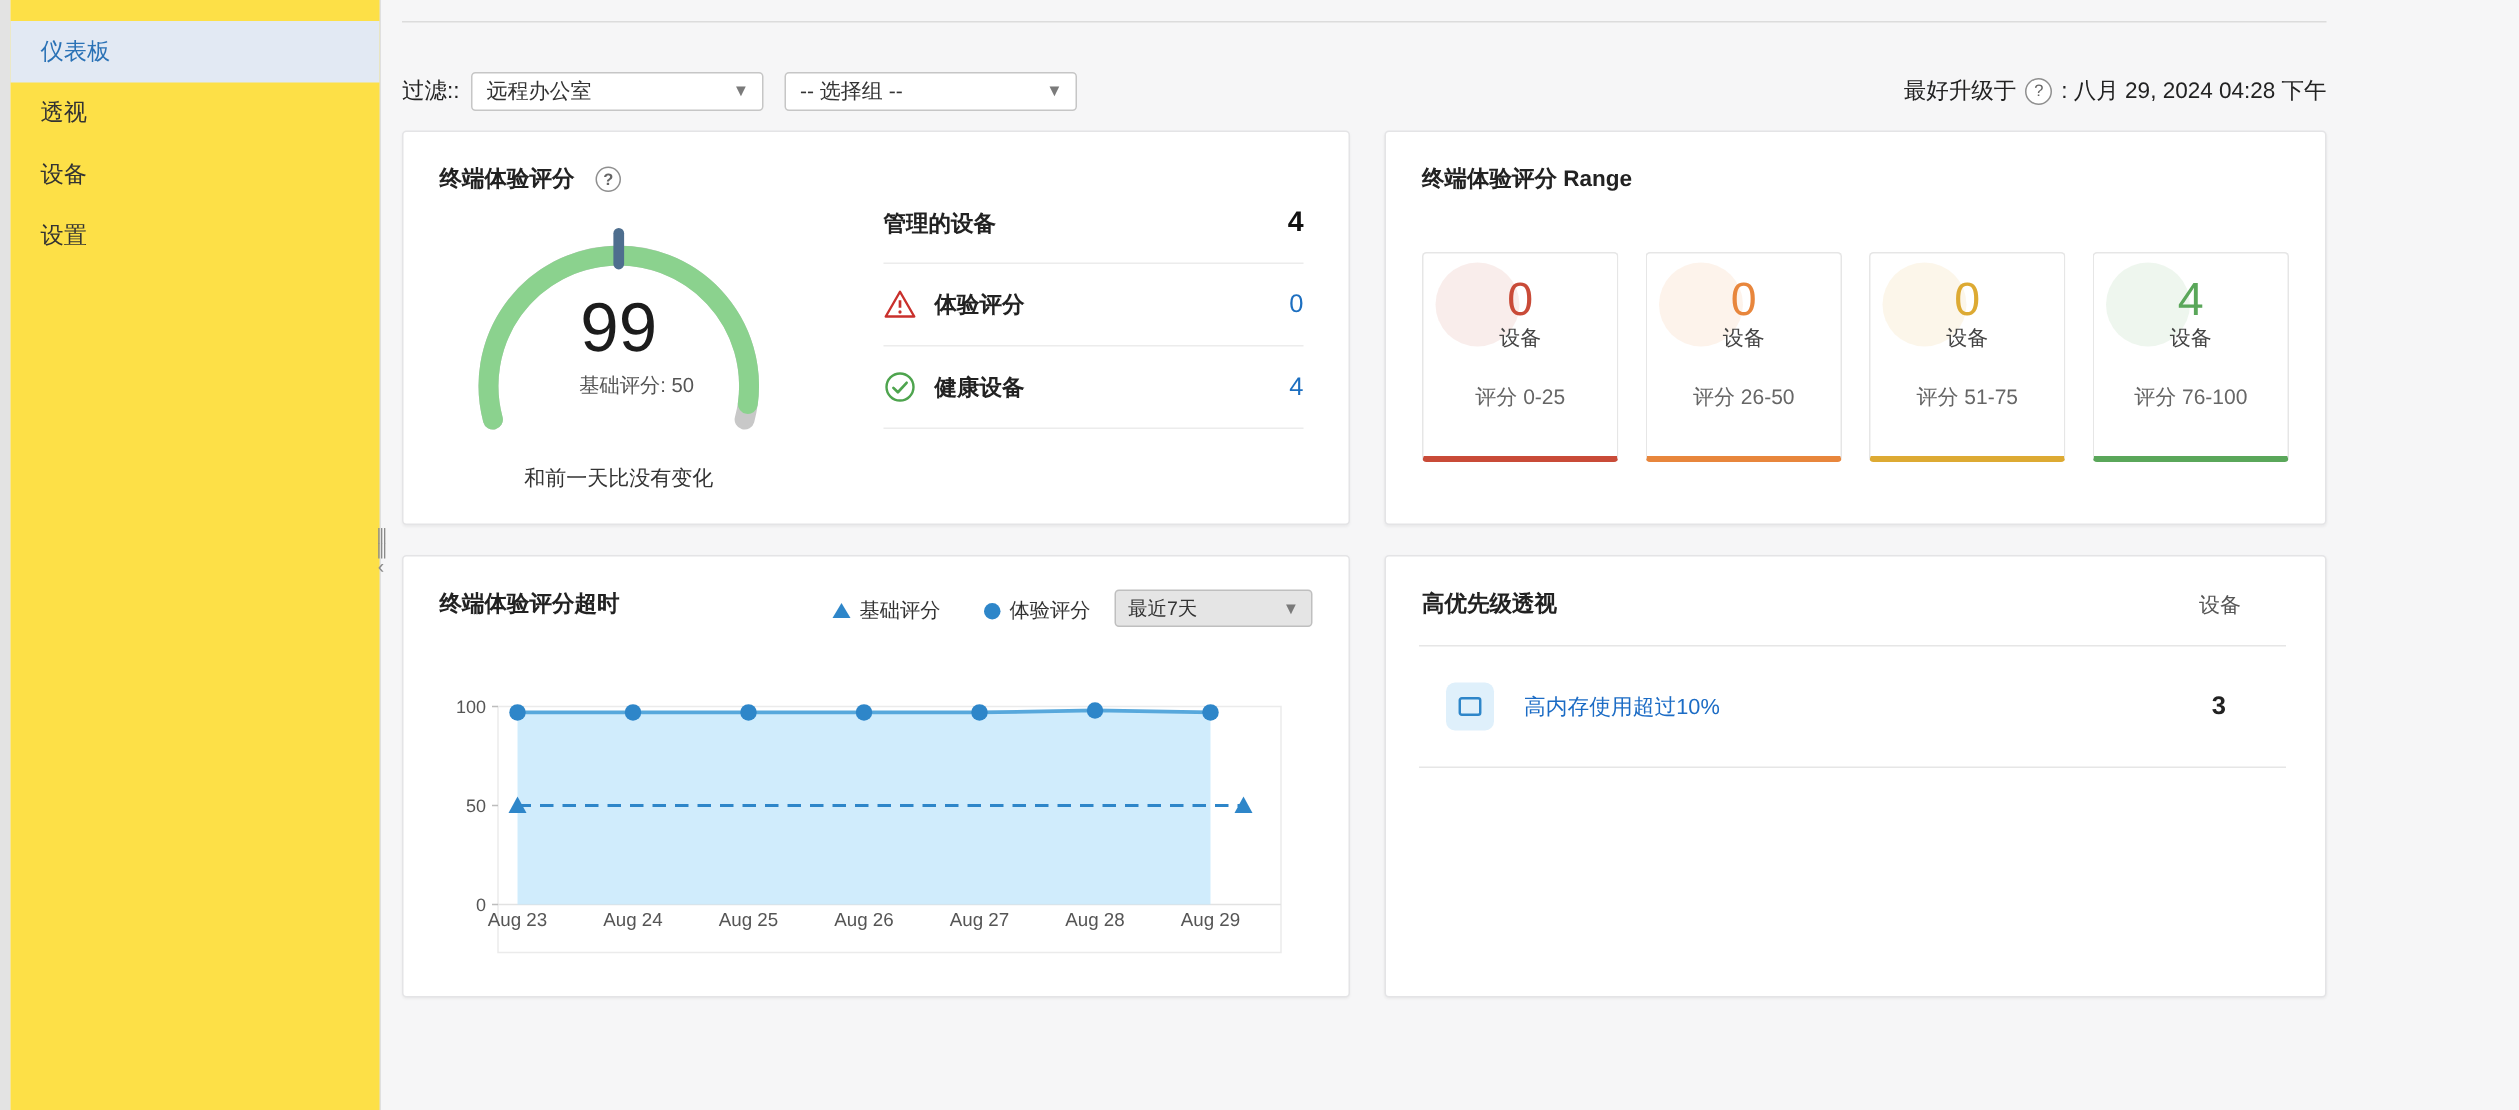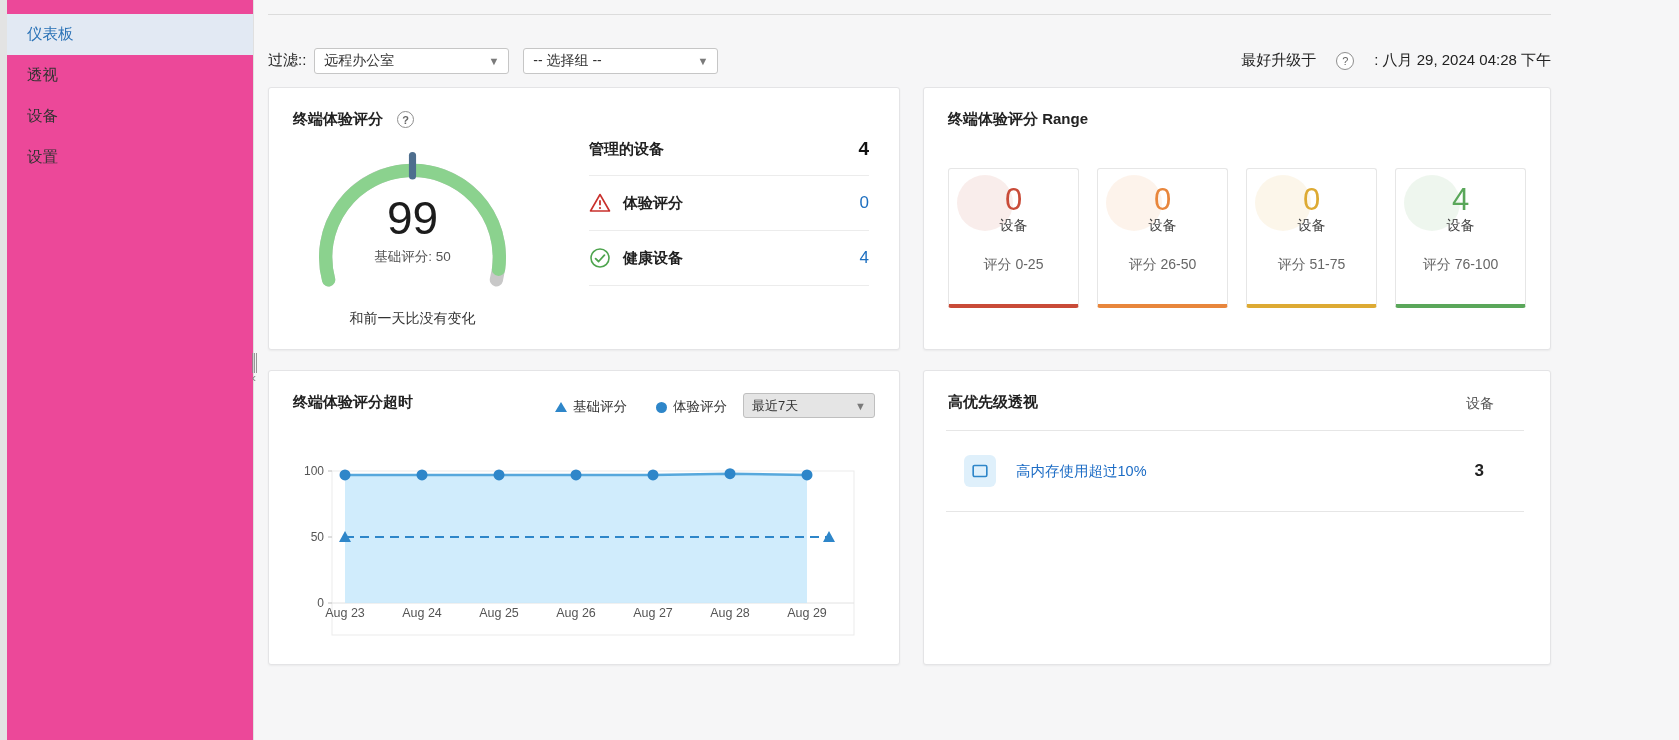--- a/index.html
+++ b/index.html
@@ -4,21 +4,21 @@
 <style>
   * { margin:0; padding:0; box-sizing:border-box; }
   html,body { width:1679px; height:740px; overflow:hidden; }
   body {
     font-family:"Liberation Sans","DejaVu Sans",sans-serif;
     background:#f6f6f7; color:#222; position:relative;
   }
   
   .edge-strip { position:absolute; left:0; top:0; width:7px; height:100%; background:#e3e3e3; }
   .sidebar { position:absolute; left:7px; top:0; width:247px; height:100%;
-             background:#ec4899; border-right:1px solid #e0e0e0; padding-top:14px; }
+             background:#fde047; border-right:1px solid #e0e0e0; padding-top:14px; }
   .side-item { height:41px; display:flex; align-items:center; padding-left:20px;
                font-size:15.5px; color:#333; cursor:pointer; }
   .side-item.active { background:#e2e9f3; color:#2a72b6; }
 
   .splitter { position:absolute; left:247px; top:352px; width:14px; height:40px;
               display:flex; flex-direction:column; align-items:center; color:#8a8a8a; cursor:col-resize; }
   .splitter .grip { font-size:11px; letter-spacing:-1px; line-height:10px; }
   .splitter .chev { font-size:13px; line-height:12px; }
 
   
@@ -27,40 +27,40 @@
   .desc { padding-top:5px; font-size:15px; color:#1b1b1b; }
   .desc-divider { margin-top:14px; border-bottom:1px solid #dcdcdc; }
 
   .filter-row { margin-top:32px; display:flex; align-items:center; height:27px; font-size:15px; }
   .filter-label { margin-right:8px; }
   .select { width:195px; height:26px; background:#fff; border:1px solid #c6c6c6; border-radius:3px;
             display:flex; align-items:center; justify-content:space-between;
             padding:0 9px; font-size:14px; color:#333; cursor:pointer; }
   .select + .select { margin-left:14px; }
   .chevron { color:#7a7a7a; font-size:11px; }
-  .filter-right { margin-left:auto; display:flex; align-items:center; gap:20px; font-size:15px; }
+  .filter-right { margin-left:auto; display:flex; align-items:center; gap:6px; font-size:15px; }
   .help-badge { width:18px; height:18px; border-radius:50%; border:1px solid #8f8f8f; color:#666;
                 font-size:11px; display:inline-flex; align-items:center; justify-content:center;
                 background:#fff; cursor:pointer; }
 
   
   .cards { display:grid; grid-template-columns:632px 628px; gap:20px 23px; margin-top:13px; }
   .card { background:#fff; border:1px solid #e4e4e6; border-radius:3px;
           box-shadow:0 1px 2px rgba(0,0,0,.05); position:relative; }
   .card.h1 { height:263px; }
   .card.h2 { height:295px; }
   .card-title { position:absolute; left:24px; top:22px; font-size:15px; font-weight:bold; color:#222;
                 display:flex; align-items:center; gap:14px; }
   .card-title .help-badge { width:17px; height:17px; }
 
   
   .gauge-wrap { position:absolute; left:36px; top:64px; width:215px; }
   .gauge-score { position:absolute; left:0; top:42px; width:100%; text-align:center;
                  font-size:46px; color:#1c1c1c; line-height:48px; }
-  .gauge-base { position:absolute; left:0; top:96px; width:100%; text-align:center;
+  .gauge-base { position:absolute; left:12px; top:96px; width:100%; text-align:center;
                 font-size:13.5px; color:#555; }
   .gauge-note { position:absolute; left:36px; top:222px; width:215px; text-align:center;
                 font-size:14px; color:#333; }
   .metrics { position:absolute; left:320px; right:30px; top:44px; }
   .mrow1 { display:flex; justify-content:space-between; align-items:center;
            padding:6px 0 15px; border-bottom:1px solid #ececec; }
   .mrow1 .lbl { font-size:15px; font-weight:bold; }
   .mrow1 .val { font-size:19px; font-weight:bold; color:#111; }
   .mrow { display:flex; align-items:center; padding:16px 0; border-bottom:1px solid #ececec; }
   .mrow .ic { margin-right:12px; display:flex; }

